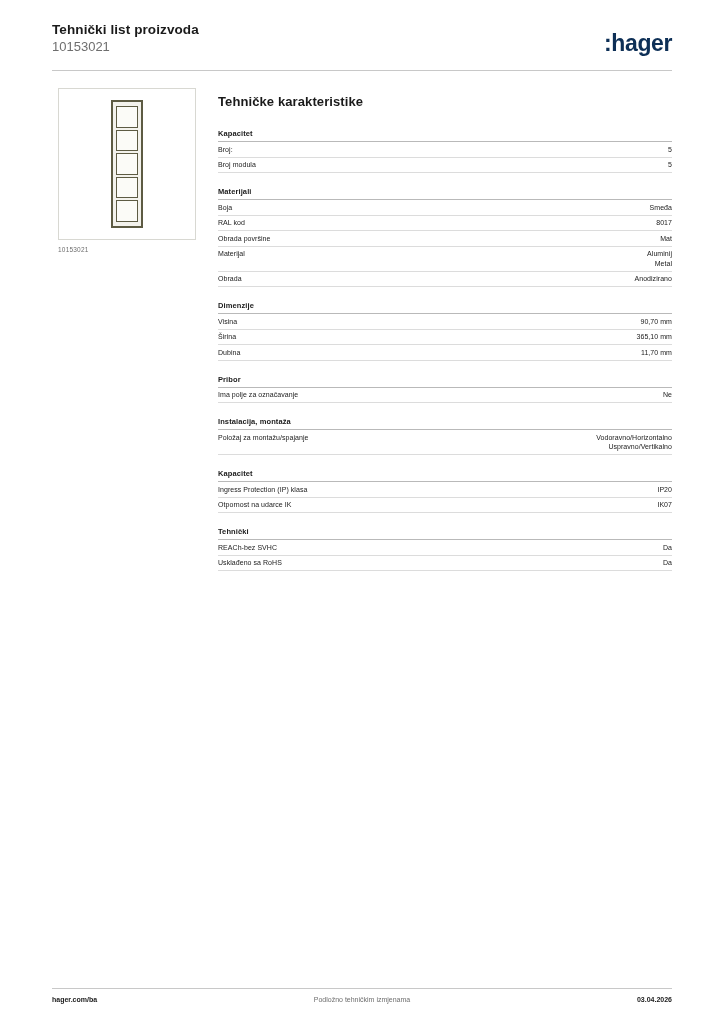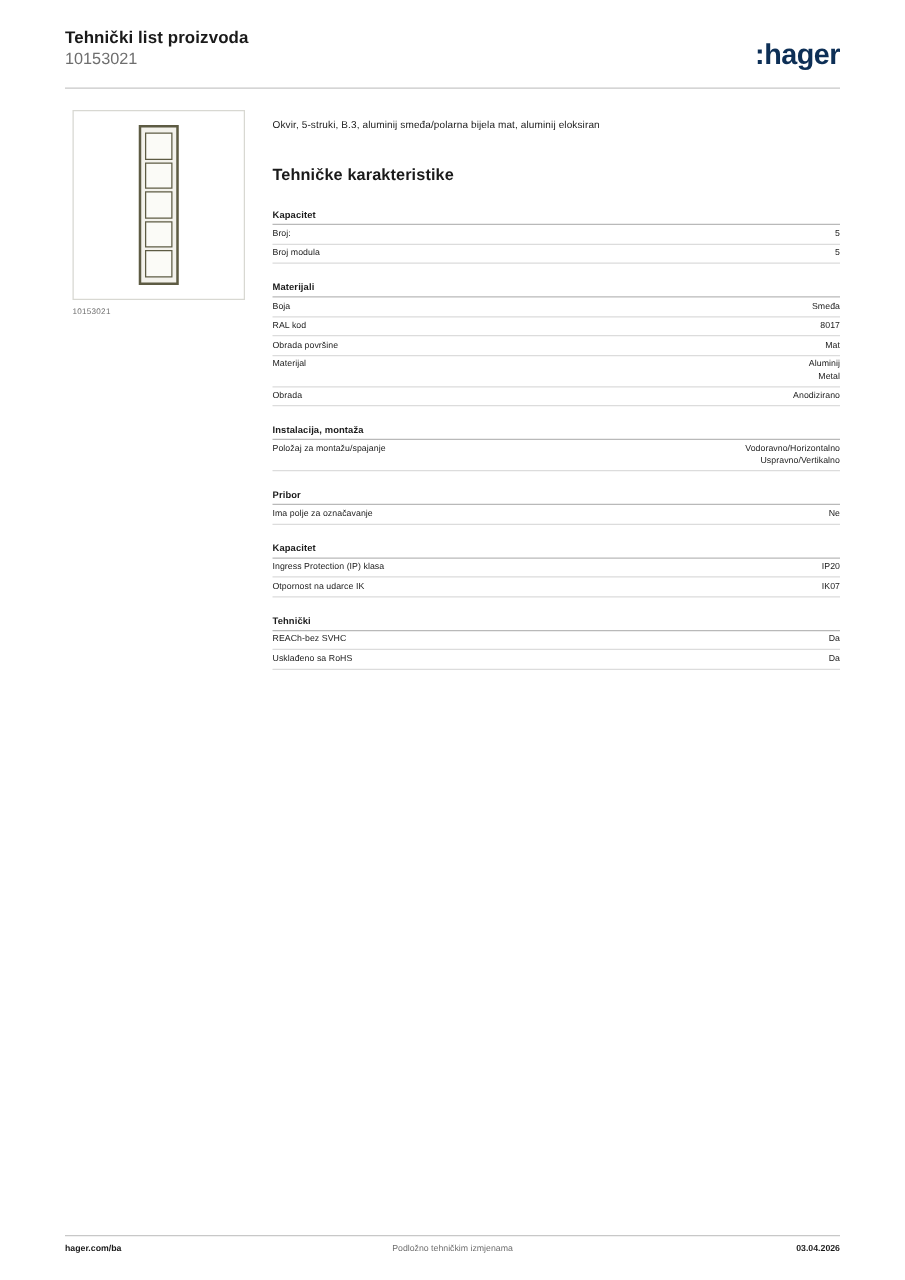--- a/index.html
+++ b/index.html
@@ -214,21 +214,20 @@
         <div class="frame-cell"></div>
         <div class="frame-cell"></div>
         <div class="frame-cell"></div>
         <div class="frame-cell"></div>
       </div>
     </div>
     <div class="figure-caption">10153021</div>
   </div>
 
   <div class="content">
-    <div class="product-name">Okvir, 5-struki, B.3, aluminij smeđa/polarna bijela mat, aluminij eloksiran</div>
     <div class="section-intro">Tehničke karakteristike</div>
     <div id="groups-container">
         <div class="group">
           <div class="group-title">Kapacitet</div>
           <div class="row">
             <div class="label">Broj:</div>
             <div class="value">5</div>
           </div>
           <div class="row">
             <div class="label">Broj modula</div>
@@ -253,32 +252,47 @@
             <div class="label">Materijal</div>
             <div class="value">Aluminij
 Metal</div>
           </div>
           <div class="row">
             <div class="label">Obrada</div>
             <div class="value">Anodizirano</div>
           </div>
         </div>
         <div class="group">
+          <div class="group-title">Dimenzije</div>
+          <div class="row">
+            <div class="label">Visina</div>
+            <div class="value">90,70 mm</div>
+          </div>
+          <div class="row">
+            <div class="label">Širina</div>
+            <div class="value">365,10 mm</div>
+          </div>
+          <div class="row">
+            <div class="label">Dubina</div>
+            <div class="value">11,70 mm</div>
+          </div>
+        </div>
+        <div class="group">
+          <div class="group-title">Pribor</div>
+          <div class="row">
+            <div class="label">Ima polje za označavanje</div>
+            <div class="value">Ne</div>
+          </div>
+        </div>
+        <div class="group">
           <div class="group-title">Instalacija, montaža</div>
           <div class="row">
             <div class="label">Položaj za montažu/spajanje</div>
             <div class="value">Vodoravno/Horizontalno
 Uspravno/Vertikalno</div>
-          </div>
-        </div>
-        <div class="group">
-          <div class="group-title">Pribor</div>
-          <div class="row">
-            <div class="label">Ima polje za označavanje</div>
-            <div class="value">Ne</div>
           </div>
         </div>
         <div class="group">
           <div class="group-title">Kapacitet</div>
           <div class="row">
             <div class="label">Ingress Protection (IP) klasa</div>
             <div class="value">IP20</div>
           </div>
           <div class="row">
             <div class="label">Otpornost na udarce IK</div>

